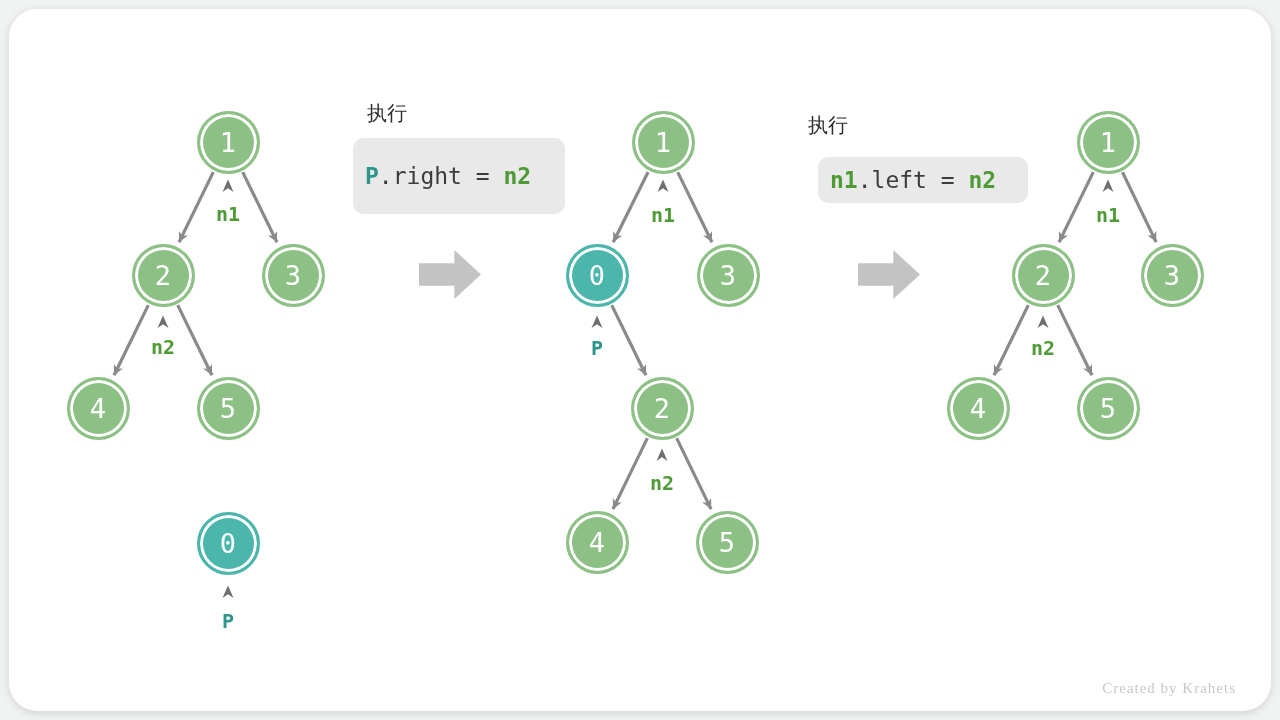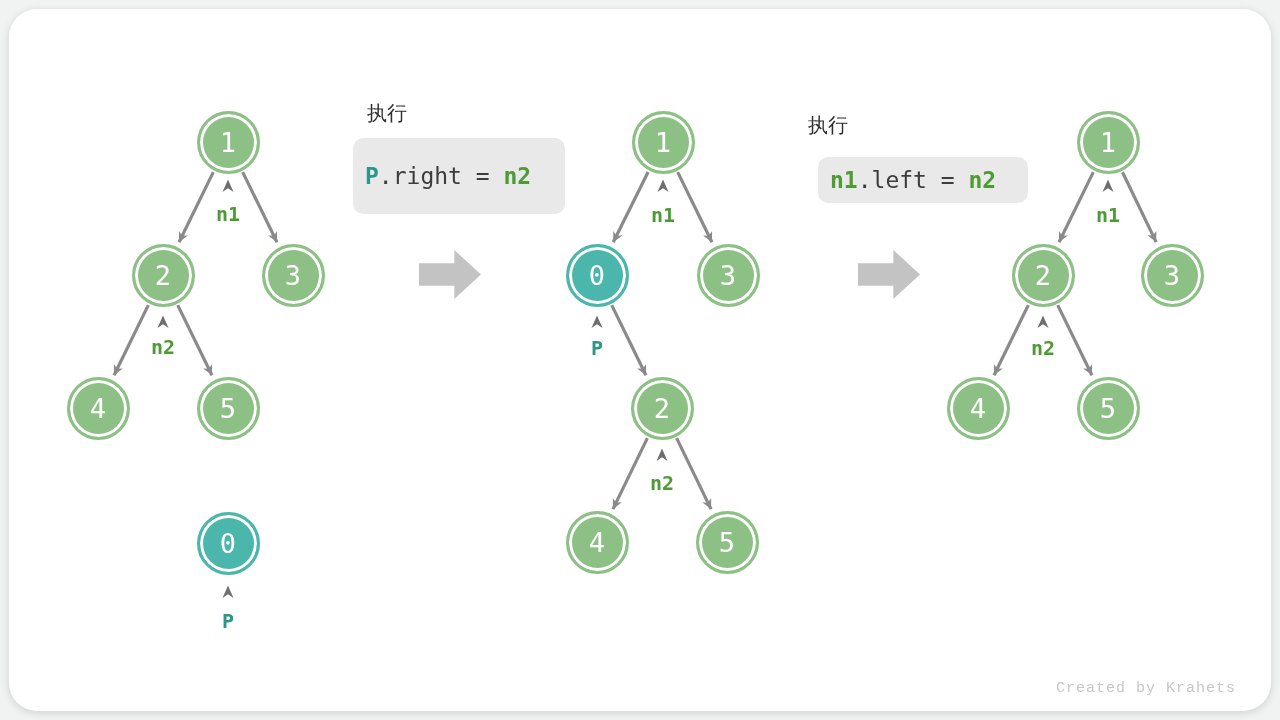--- a/index.html
+++ b/index.html
@@ -54,21 +54,21 @@
   .code-line{
     font-family:"DejaVu Sans Mono", monospace;
     font-size:23px;line-height:36px;white-space:pre;
   }
   .tok-plain{color:#3c3c3c;}
   .tok-green{color:#4E9B35;font-weight:bold;}
   .tok-teal{color:#2E958A;font-weight:bold;}
 
   .watermark{
     position:absolute;right:44px;bottom:23px;
-    font-family:Liberation Mono, monospace;
+    font-family:Liberation Serif, serif;
     font-size:15px;color:#c7c7c7;letter-spacing:1px;
   }
 </style>
 </head>
 <body>
 
 <div class="card"></div>
 
 <div id="stage">
   <svg id="edge-layer" width="1280" height="720" xmlns="http://www.w3.org/2000/svg">

